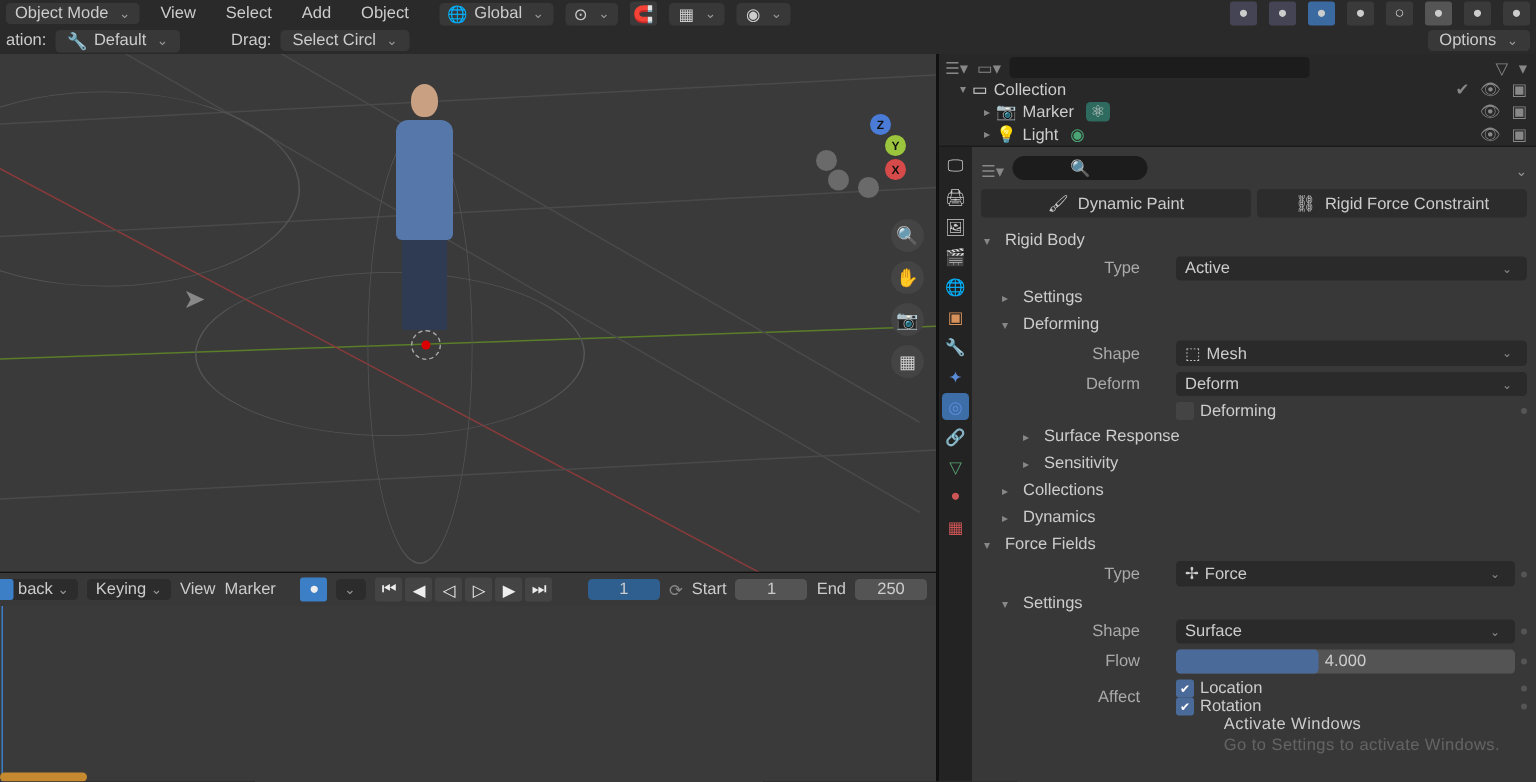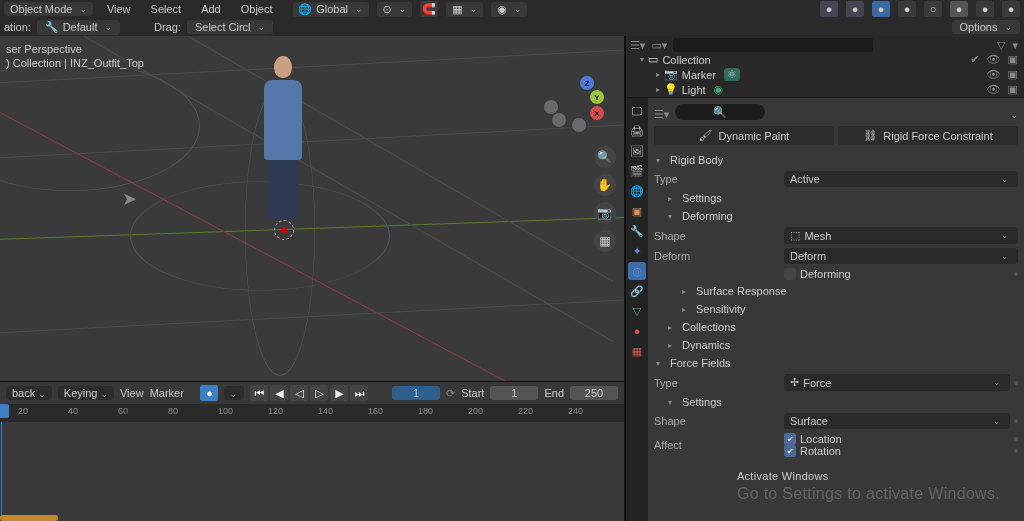--- a/index.html
+++ b/index.html
@@ -85,33 +85,33 @@
 .prop-search { background: #1c1c1c; border-radius: 8px; height: 16px; margin: 2px auto 6px; width: 90px; display:flex; align-items:center; justify-content:center; color:#666; }
 
 .tab-row { display: flex; gap: 4px; margin-bottom: 6px; }
 .tab-row .tab { flex: 1; background: #2c2c2c; border-radius: 3px; padding: 3px 0; text-align: center; display:flex; align-items:center; justify-content:center; gap:6px;}
 
 .panel-hdr { display: flex; align-items: center; gap: 4px; padding: 3px 2px; cursor: pointer; }
 .panel-hdr .arrow { font-size: 8px; color: #888; width: 10px; }
 .sub-hdr { padding-left: 14px; }
 
 .prop-row { display: flex; align-items: center; padding: 2px 0; }
-.prop-row .label { width: 130px; padding-right: 0; color: #aaa; }
+.prop-row .label { width: 130px; text-align: right; padding-right: 24px; color: #aaa; }
 .prop-row .field { flex: 1; background: #2a2a2a; border-radius: 3px; padding: 2px 6px; display: flex; align-items: center; gap: 4px; position: relative; }
 .prop-row .field.num { background: #545454; justify-content: center; }
 .prop-row .dot { width: 4px; height: 4px; background: #555; border-radius: 50%; margin-left: 4px; }
 .prop-row .chev { font-size: 8px; color: #888; margin-right:4px; }
 .checkbox { width: 12px; height: 12px; background: #4a6a9a; border-radius: 2px; display: inline-flex; align-items: center; justify-content: center; font-size: 8px; margin-right: 4px; color:#fff;}
 .checkbox.off { background: #444; }
 
 .slider-fill { position: absolute; left: 0; top: 0; bottom: 0; background: #4a6a9a; border-radius: 3px; }
 .slider-text { position: relative; z-index: 1; width: 100%; text-align: center; }
 
 .watermark { position: absolute; bottom: 18px; right: 24px; font-size: 17px; color: rgba(255,255,255,0.28); letter-spacing: .3px; pointer-events:none;}
-.watermark .sub { font-size: 16px; display: block; color: rgba(255,255,255,0.22); }
+.watermark .sub { font-size: 11px; display: block; color: rgba(255,255,255,0.22); }
 
 .chevdown::after { content: "⌄"; font-size: 9px; color: #999; margin-left: 3px; }
 </style>
 </head>
 <body>
 
 <div class="topbar">
   <div class="dd chevdown">
       <span>Object Mode</span>
     </div>
@@ -184,24 +184,20 @@
       <div class="cursor3d" style="top:184px; left:274px;"></div>
 
       <div style="position:absolute; top:152px; left:122px; color:#888; font-size:18px;">➤</div>
 
       <div class="character">
         <div class="head"></div>
         <div class="body"></div>
         <div class="legs"></div>
       </div>
 
-      <div class="viewport-overlay">
-        <div>ser Perspective</div>
-        <div>) Collection | INZ_Outfit_Top</div>
-      </div>
 
       <div class="gizmo">
         <div class="ball bz">Z</div>
         <div class="ball by">Y</div>
         <div class="ball bx">X</div>
         <div class="ball b1"></div>
         <div class="ball b2"></div>
         <div class="ball b3"></div>
       </div>
 
@@ -231,34 +227,20 @@
           <div class="pb">⏭</div>
         </div>
         <div style="flex:1"></div>
         <div class="fld frame">1</div>
         <span style="color:#888;">⟳</span>
         <span>Start</span>
         <div class="fld">1</div>
         <span>End</span>
         <div class="fld">250</div>
       </div>
-      <div class="tl-ruler">
-        <span class="tick" style="left:18px">20</span>
-        <span class="tick" style="left:68px">40</span>
-        <span class="tick" style="left:118px">60</span>
-        <span class="tick" style="left:168px">80</span>
-        <span class="tick" style="left:218px">100</span>
-        <span class="tick" style="left:268px">120</span>
-        <span class="tick" style="left:318px">140</span>
-        <span class="tick" style="left:368px">160</span>
-        <span class="tick" style="left:418px">180</span>
-        <span class="tick" style="left:468px">200</span>
-        <span class="tick" style="left:518px">220</span>
-        <span class="tick" style="left:568px">240</span>
-      </div>
       <div class="tl-body">
         <div class="playhead" style="left:1px;"></div>
         <div class="range-bar"></div>
       </div>
     </div>
   </div>
 
   <div class="right col">
     <div class="outliner">
       <div class="row" style="gap:6px;">
@@ -408,20 +390,28 @@
 
         <div class="prop-row">
           <div class="label">Shape</div>
           <div class="field">
               <span>Surface</span>
               <span style="margin-left:auto;" class="chev">⌄</span>
             </div>
           <div class="dot"></div>
         </div>
         <div class="prop-row">
+          <div class="label">Flow</div>
+          <div class="field num">
+            <div class="slider-fill" style="width:42%;"></div>
+            <div class="slider-text">4.000</div>
+          </div>
+          <div class="dot"></div>
+        </div>
+        <div class="prop-row">
           <div class="label">Affect</div>
           <div style="flex:1;">
             <div style="display:flex;align-items:center;">
                 <span class="checkbox">✔</span>
                 <span>Location</span>
                 <div class="dot" style="margin-left:auto;"></div>
               </div>
             <div style="display:flex;align-items:center;">
                 <span class="checkbox">✔</span>
                 <span>Rotation</span>

